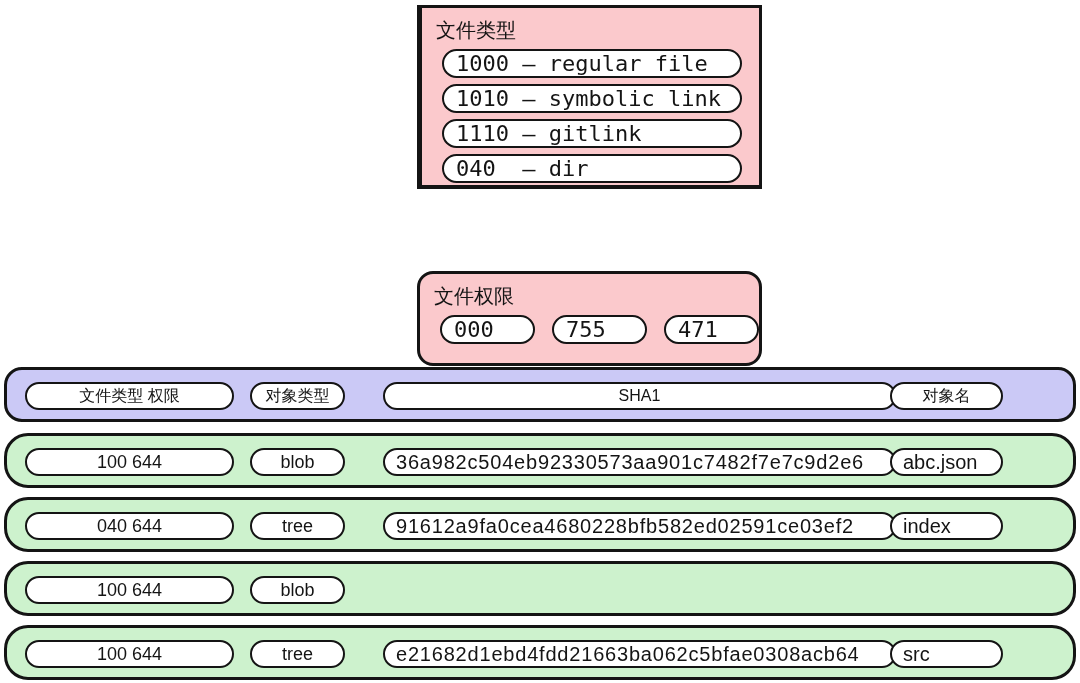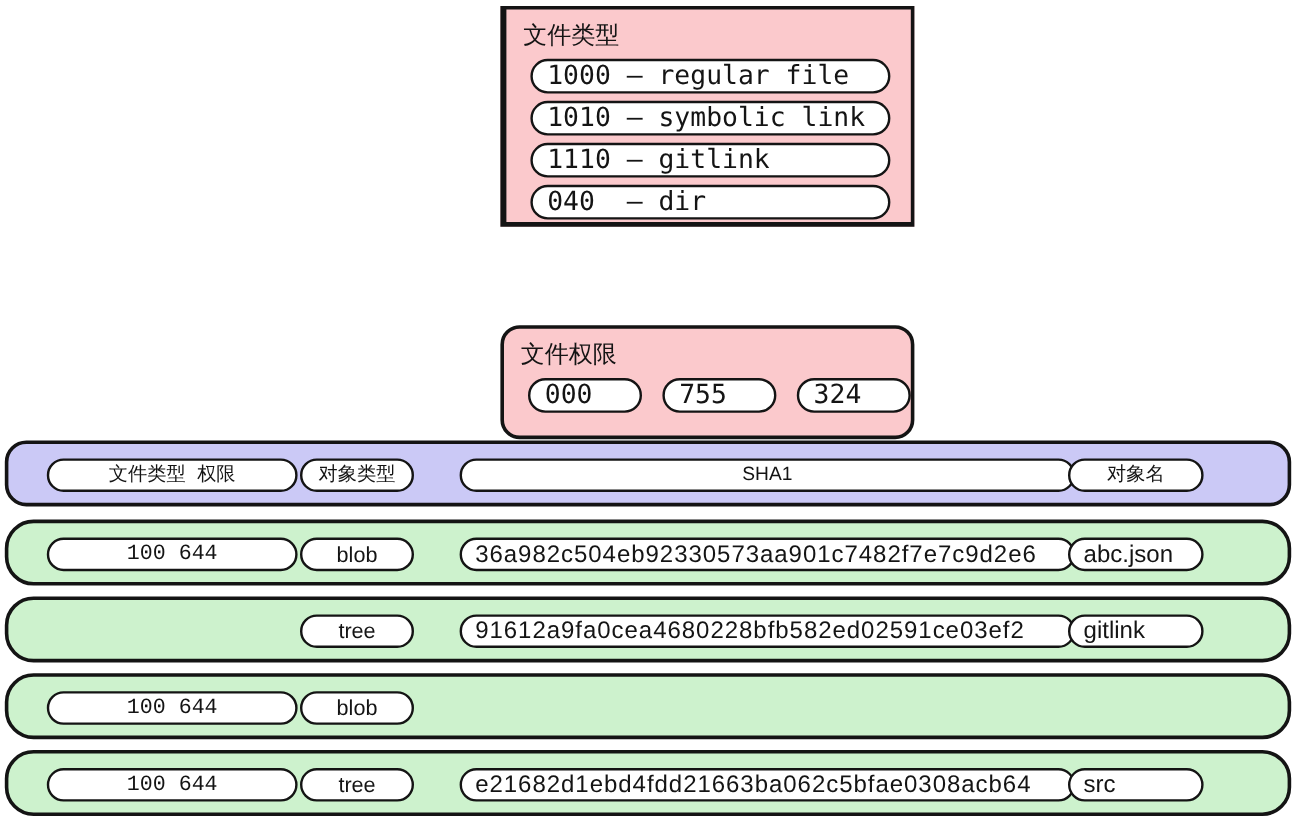--- a/index.html
+++ b/index.html
@@ -73,21 +73,21 @@
     border: 3px solid var(--ink, #141414);
   }
   .row-header { top: 367px; background: var(--purple, #cbc9f6); border-radius: 18px; }
   .row-e0 { top: 433px; }
   .row-e1 { top: 497px; }
   .row-e2 { top: 561px; }
   .row-e3 { top: 625px; }
   .row-entry { background: var(--green, #cdf2cd); border-radius: 24px; }
 
   .row .pill { position: absolute; top: 12px; height: 28px; }
-  .p-mode { left: 32px;  width: 209px; font-family: Liberation Mono, monospace; }
+  .p-mode { left: 18px;  width: 209px; }
   .p-type { left: 243px; width: 95px; }
   .p-sha  { left: 376px; width: 513px; }
   .p-name { left: 883px; width: 113px; }
 
   .hdr-cell { font-size: 16px; }
   .cell-mode, .cell-type { font-size: 18px; }
   .cell-sha  { font-size: 20px; letter-spacing: 0.8px; padding-left: 11px; }
   .cell-name { font-size: 20px; padding-left: 11px; }
 </style>
 </head>
@@ -101,42 +101,43 @@
     <div class="pill mono filetype-pill">1010 – symbolic link</div>
     <div class="pill mono filetype-pill">1110 – gitlink</div>
     <div class="pill mono filetype-pill">040  – dir</div>
   </section>
 
   <section class="box box-perms">
     <div class="box-title">文件权限</div>
     <div class="perm-row">
       <div class="pill mono perm-pill">000</div>
       <div class="pill mono perm-pill">755</div>
-      <div class="pill mono perm-pill">324</div>
+      <div class="pill mono perm-pill">471</div>
     </div>
   </section>
 
   <div class="row row-header">
     <div class="pill center hdr-cell p-mode">文件类型 权限</div>
     <div class="pill center hdr-cell p-type">对象类型</div>
     <div class="pill center hdr-cell p-sha">SHA1</div>
     <div class="pill center hdr-cell p-name">对象名</div>
   </div>
 
   <div class="row row-entry row-e0">
     <div class="pill center cell-mode p-mode">100 644</div>
     <div class="pill center cell-type p-type">blob</div>
     <div class="pill cell-sha p-sha">36a982c504eb92330573aa901c7482f7e7c9d2e6</div>
     <div class="pill cell-name p-name">abc.json</div>
   </div>
 
   <div class="row row-entry row-e1">
+    <div class="pill center cell-mode p-mode">040 644</div>
     <div class="pill center cell-type p-type">tree</div>
     <div class="pill cell-sha p-sha">91612a9fa0cea4680228bfb582ed02591ce03ef2</div>
-    <div class="pill cell-name p-name">gitlink</div>
+    <div class="pill cell-name p-name">index</div>
   </div>
 
   <div class="row row-entry row-e2">
     <div class="pill center cell-mode p-mode">100 644</div>
     <div class="pill center cell-type p-type">blob</div>
   </div>
 
   <div class="row row-entry row-e3">
     <div class="pill center cell-mode p-mode">100 644</div>
     <div class="pill center cell-type p-type">tree</div>

